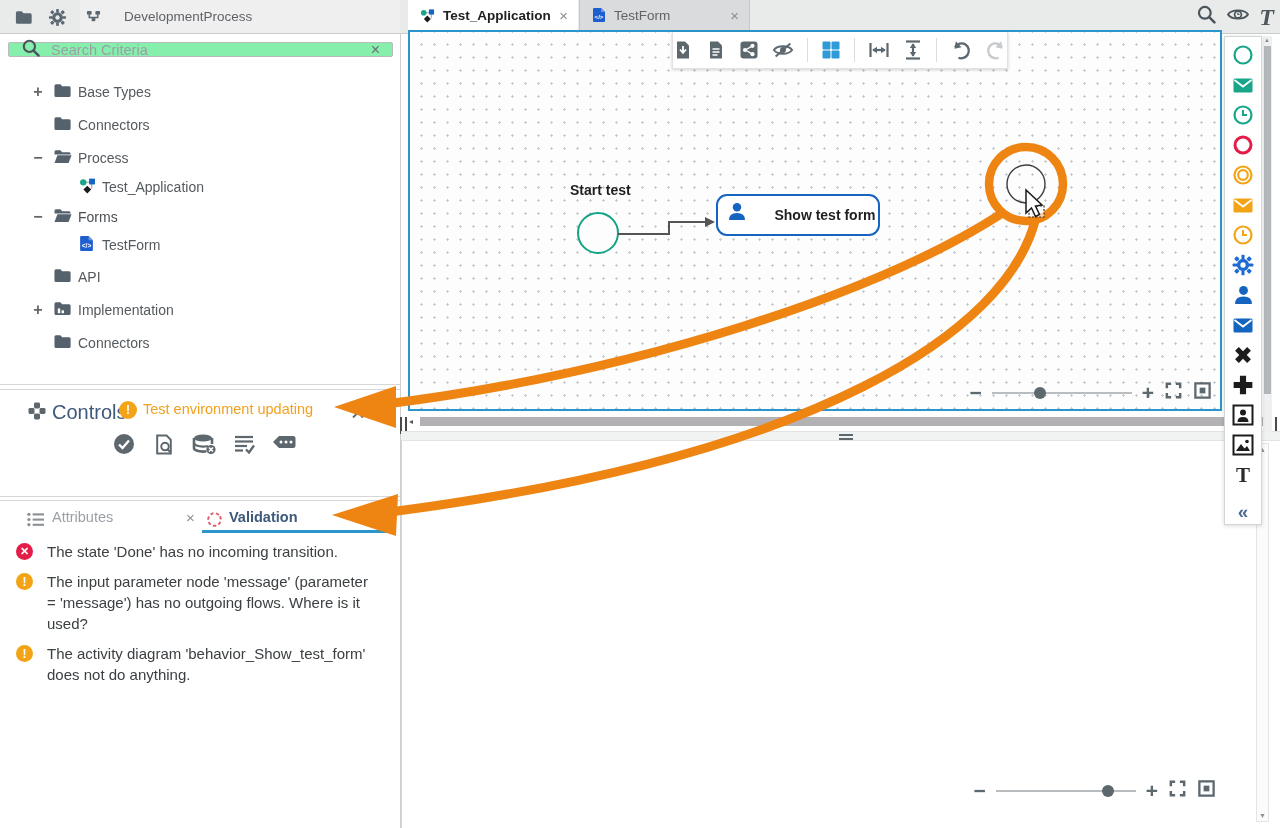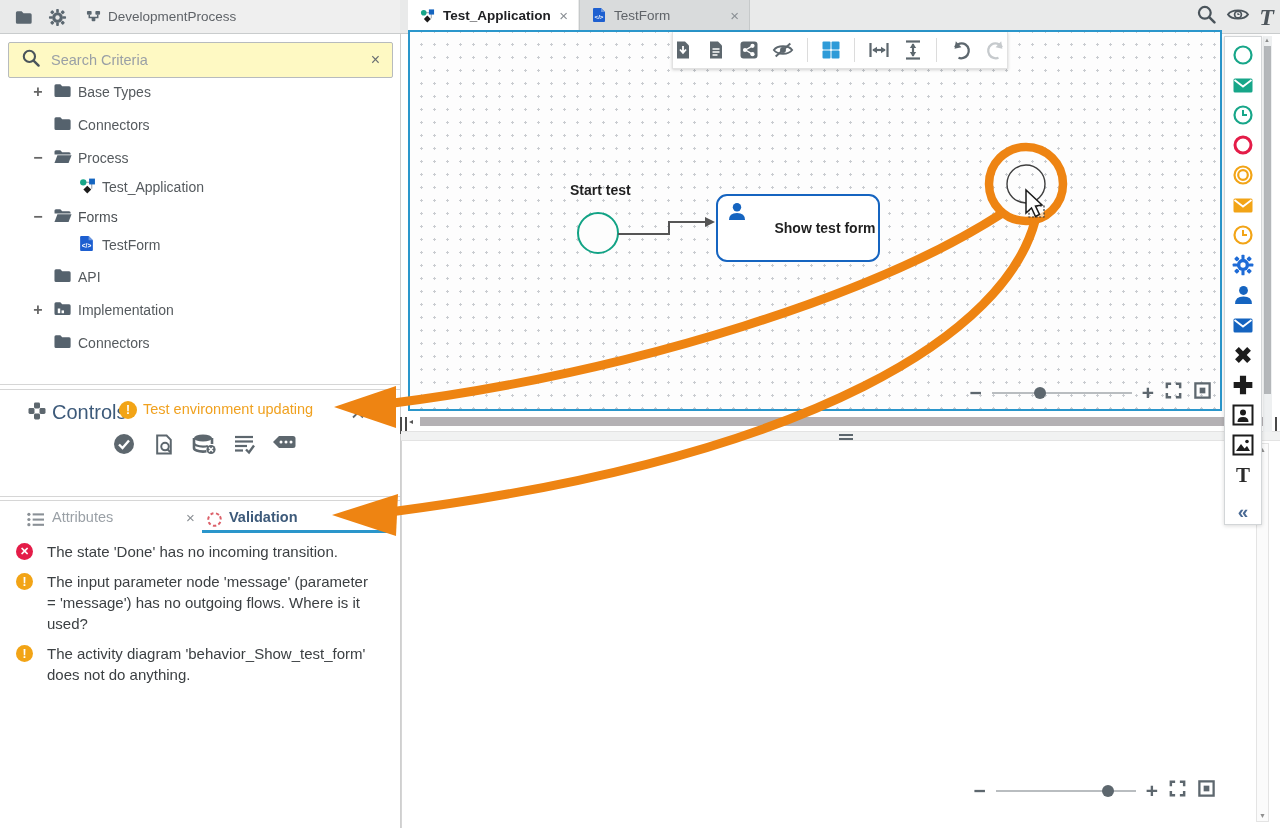--- a/index.html
+++ b/index.html
@@ -3,37 +3,37 @@
 <meta charset="utf-8">
 <style>
   * { box-sizing: border-box; margin: 0; padding: 0; }
   html,body { width:1280px; height:828px; }
   body { font-family:"Liberation Sans", sans-serif; background:#fff; overflow:hidden; }
   #app { position:relative; width:1280px; height:828px; background:#fff; overflow:hidden; }
 
   
   .topbar { position:absolute; left:0; top:0; width:1280px; height:34px; background:#e9eaea; border-bottom:1px solid #c9cccd; }
   .iconbtn { position:absolute; top:4px; width:30px; height:26px; display:flex; align-items:center; justify-content:center; cursor:pointer; }
-  .crumb { position:absolute; left:80px; top:0; height:33px; width:320px; background:#efefef; display:flex; align-items:center; padding-left:6px; gap:7px; }
+  .crumb { position:absolute; left:80px; top:0; height:33px; width:320px; background:#efefef; display:flex; align-items:center; padding-left:6px; gap:23px; }
   .crumb-label { font-size:13.5px; color:#5f6368; }
   .hdr-right { position:absolute; right:4px; top:0; height:33px; display:flex; align-items:center; gap:9px; padding-right:2px; }
   .logo-t { font-family:"Liberation Serif", serif; font-style:italic; font-weight:bold; font-size:24px; color:#4e565c; line-height:1; }
 
   
   .tab { position:absolute; top:0; height:30px; display:flex; align-items:center; padding:0 10px 0 12px; gap:8px; cursor:pointer; }
   .tab .close { margin-left:auto; color:#8a8f94; font-size:15px; line-height:1; cursor:pointer; }
   .tab1 { left:408px; width:170px; background:#fff; }
   .tab1 .tlabel { font-size:13.5px; font-weight:bold; color:#202124; }
   .tab2 { left:579px; width:171px; background:#d9dbdc; border-left:1px solid #c6c9ca; border-right:1px solid #c6c9ca; }
   .tab2 .tlabel { font-size:13.5px; color:#5f6368; }
 
   
   .sidebar { position:absolute; left:0; top:34px; width:401px; height:794px; background:#fff; border-right:1px solid #cfcfcf; }
   .tree-card { position:absolute; left:0; top:0; width:400px; height:351px; border-bottom:1px solid #d6d6d6; background:#fff; }
-  .searchbox { position:absolute; left:8px; top:8px; width:385px; height:36px; border:1px solid #b7bbbe; border-radius:2px; background:#fef9c3; display:flex; align-items:center; }
+  .searchbox { position:absolute; left:8px; top:8px; width:385px; height:15px; border:1px solid #b7bbbe; border-radius:2px; background:#86efac; display:flex; align-items:center; }
   .searchbox input { border:none; outline:none; flex:1; font-size:14.5px; color:#3c4043; font-family:"Liberation Sans",sans-serif; background:transparent; }
   .searchbox input::placeholder { color:#9aa0a6; }
   .searchbox .mag { margin:0 10px 0 12px; }
   .searchbox .close { margin-right:12px; color:#6a6f73; font-size:16px; cursor:pointer; }
   .trow { position:absolute; left:0; width:400px; height:30px; display:flex; align-items:center; cursor:pointer; }
   .trow .exp { position:absolute; left:30px; width:16px; text-align:center; color:#666; font-size:16px; font-weight:bold; }
   .trow.lvl0 .ticon { position:absolute; left:53px; }
   .trow.lvl0 .tlab { position:absolute; left:78px; }
   .trow.lvl1 .ticon { position:absolute; left:79px; }
   .trow.lvl1 .tlab { position:absolute; left:102px; }
@@ -62,21 +62,21 @@
 
   
   .canvas-top { position:absolute; left:408px; top:30px; width:814px; height:381px; border:2px solid #2a96cb; background-color:#fdfdfd;
     background-image:radial-gradient(circle,#c9ccd0 1.1px, transparent 1.3px); background-size:13px 13px; background-position:5px 6px; }
   .cv-toolbar { position:absolute; left:262px; top:0; width:336px; height:37px; background:#fff; border:1px solid #e2e2e2; border-top:none; box-shadow:0 1px 3px rgba(0,0,0,.18); display:flex; align-items:center; justify-content:center; gap:13px; z-index:3; }
   .cv-toolbar .tbtn { width:22px; height:22px; display:flex; align-items:center; justify-content:center; cursor:pointer; }
   .cv-toolbar .sep { width:1px; height:24px; background:#dcdcdc; }
 
   .start-label { position:absolute; left:160px; top:150px; font-size:14px; font-weight:bold; color:#1f1f1f; }
   .start-node { position:absolute; left:167px; top:180px; width:42px; height:42px; border:2.5px solid #12a385; border-radius:50%; background:#fdfdfd; cursor:pointer; }
-  .task-node { position:absolute; left:306px; top:162px; width:164px; height:68px; border:2.5px solid #1564c0; border-radius:11px; background:#fff; cursor:pointer; display:flex; align-items:center; justify-content:center;padding-left:28px; }
+  .task-node { position:absolute; left:306px; top:162px; width:164px; height:42px; border:2.5px solid #1564c0; border-radius:11px; background:#fff; cursor:pointer; display:flex; align-items:center; justify-content:center;padding-left:28px; }
   .task-node .ticon { position:absolute; left:9px; top:6px; }
   .task-label { font-size:14px; font-weight:bold; color:#1f1f1f; margin-left:26px; }
 
   .zoomrow { position:absolute; display:flex; align-items:center; gap:10px; z-index:2; }
   .zr-top { right:8px; bottom:5px; }
   .zr-bottom { right:64px; bottom:26px; }
   .zglyph { font-size:21px; font-weight:bold; color:#5d676e; line-height:1; cursor:pointer; }
   .ztrack { position:relative; width:140px; height:2px; background:#b9bdc0; cursor:pointer; }
   .zknob { position:absolute; top:-5px; width:12px; height:12px; border-radius:50%; background:#5d676e; }
 

